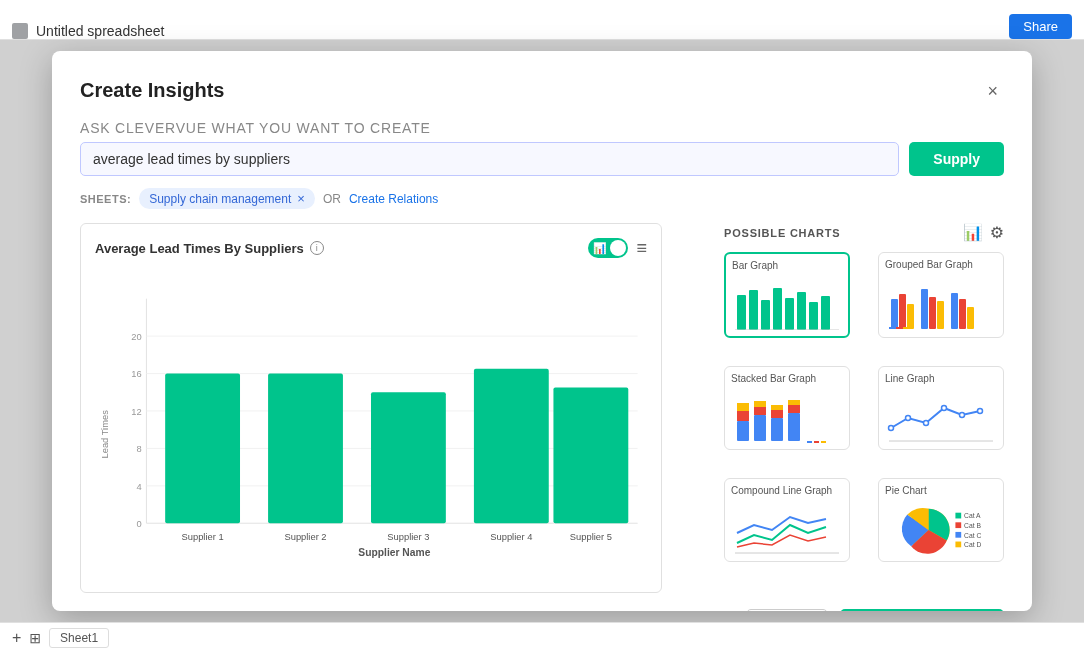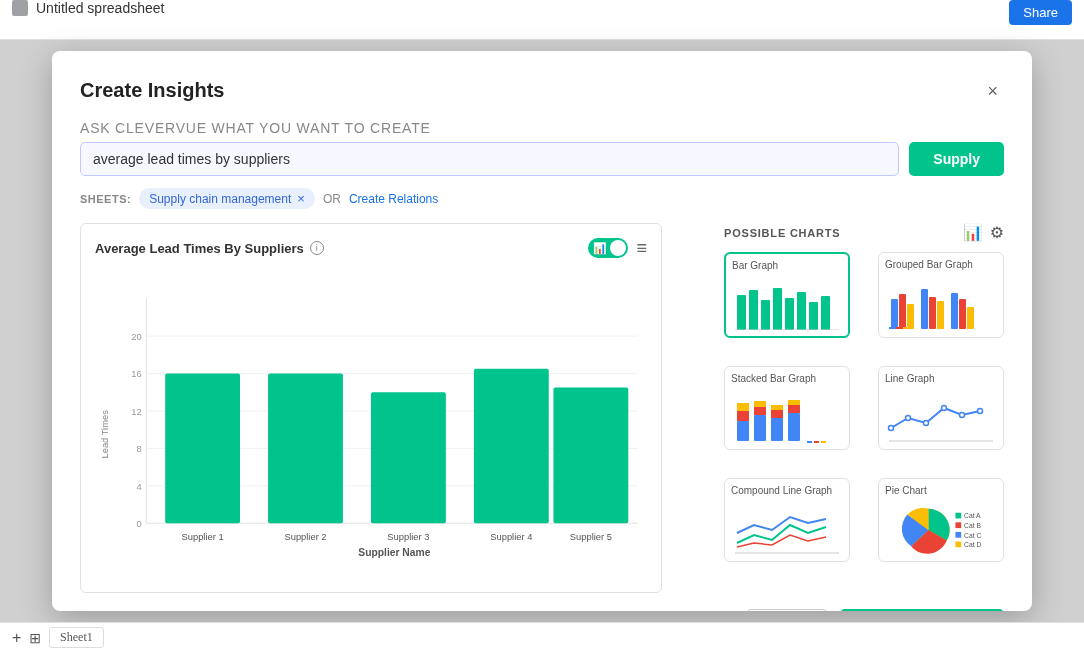--- a/index.html
+++ b/index.html
@@ -20,21 +20,21 @@
       height: 652px;
       background: #f5f5f5;
       position: relative;
     }
 
     
     .top-toolbar {
       height: 40px;
       background: #fff;
       display: flex;
-      align-items: flex-start;
+      align-items: flex-end;
       padding: 0 12px;
       border-bottom: 1px solid #e0e0e0;
       gap: 8px;
     }
     .toolbar-icon {
       width: 16px; height: 16px;
       background: #5f6368;
       border-radius: 2px;
       opacity: 0.6;
     }
@@ -374,21 +374,20 @@
       font-size: 12px;
       color: #555;
     }
     .sheet-tab {
       background: #fff;
       border: 1px solid #ddd;
       border-radius: 3px;
       padding: 2px 10px;
       font-size: 12px;
       cursor: pointer;
-      font-family: Liberation Serif, serif;
     }
 
     
     .charts-grid::-webkit-scrollbar {
       width: 4px;
     }
     .charts-grid::-webkit-scrollbar-thumb {
       background: #ccc;
       border-radius: 2px;
     }

